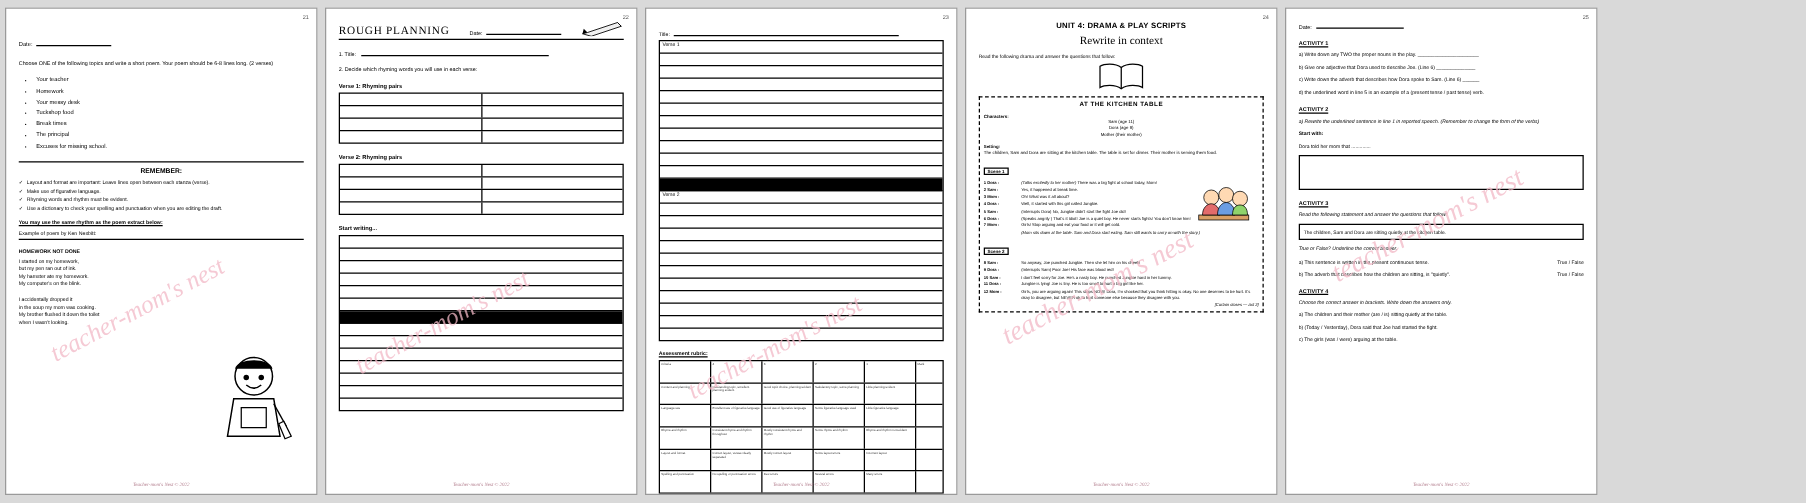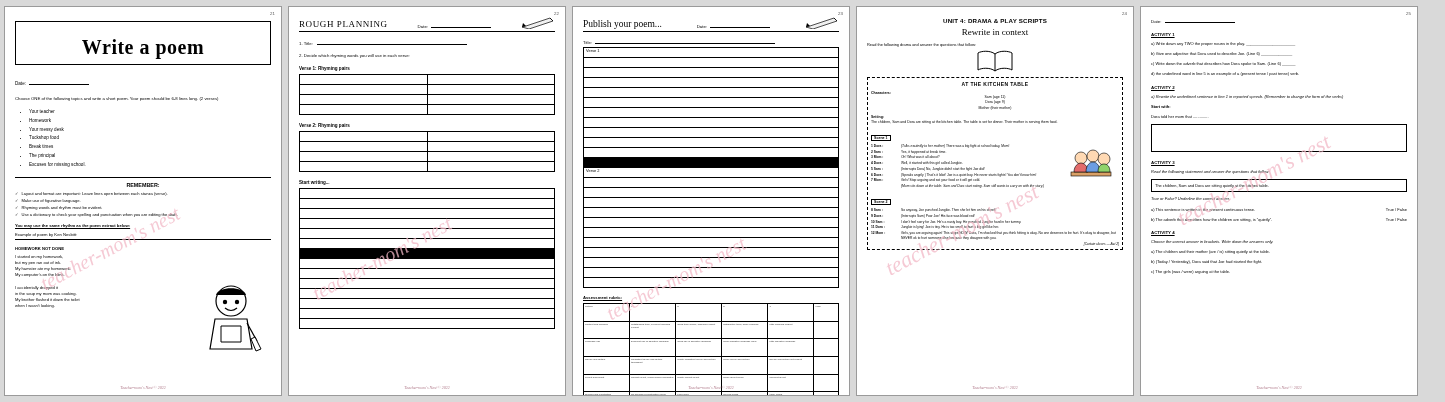--- a/index.html
+++ b/index.html
@@ -1,18 +1,18 @@
 <!DOCTYPE html>
 <html><head>
 <meta charset="utf-8">
 <style>
   html,body{margin:0;padding:0;background:#d9d9d9;}
   body{width:1445px;height:402px;overflow:hidden;font-family:"Liberation Sans",sans-serif;}
   .sheet-row{display:flex;gap:6px;padding:6px 4px;box-sizing:border-box;}
-  .page{position:relative;width:278px;height:390px;background:#fff;border:1px solid #9a9a9a;box-sizing:border-box;overflow:hidden;flex:0 0 auto;}
+  .page{position:relative;width:250px;height:390px;background:#fff;border:1px solid #9a9a9a;box-sizing:border-box;overflow:hidden;flex:0 0 auto;}
   .pnum{position:absolute;top:4px;right:6px;font-size:4.4px;color:#555;}
   .inner{position:absolute;left:10px;right:10px;top:10px;bottom:10px;}
   .footer{position:absolute;bottom:5px;left:0;right:0;text-align:center;font-size:4px;color:#b07a8a;font-family:"Liberation Serif",serif;font-style:italic;}
   .wm{position:absolute;font-family:"Liberation Serif",serif;font-style:italic;color:#f2b8c6;opacity:.75;white-space:nowrap;transform:rotate(-28deg);pointer-events:none;}
   .wm1{font-size:20px;left:18px;top:220px;}
   .wm2{font-size:20px;left:6px;top:230px;}
   .wm3{font-size:20px;left:16px;top:250px;}
   .wm4{font-size:22px;left:10px;top:200px;}
   .wm5{font-size:22px;left:18px;top:150px;}
 
@@ -82,23 +82,20 @@
   .tf{display:flex;justify-content:space-between;font-size:4px;margin-top:5px;}
 </style>
 </head>
 <body>
 
 <div class="sheet-row">
 
   <div class="page">
     <div class="pnum">21</div>
     <div class="inner">
-      <div class="p1-box">
-        <div class="title-poem">Write a poem</div>
-      </div>
       <div class="datesm"><span>Date:</span><span class="ruleline"></span></div>
       <div class="para">Choose ONE of the following topics and write a short poem. Your poem should be 6-8 lines long. (2 verses)</div>
       <ul class="topics">
         <li>Your teacher</li>
         <li>Homework</li>
         <li>Your messy desk</li>
         <li>Tuckshop food</li>
         <li>Break times</li>
         <li>The principal</li>
         <li>Excuses for missing school.</li>
@@ -220,29 +217,20 @@
           <div class="r"></div>
       </div>
       <div class="wm wm2">teacher-mom's nest</div>
     </div>
     <div class="footer">Teacher-mom's Nest © 2022</div>
   </div>
 
   <div class="page">
     <div class="pnum">23</div>
     <div class="inner">
-      <div class="hdr-row">
-        <div class="p3-title">Publish your poem...</div>
-        <div class="datelbl"><span>Date:</span><span class="ruleline"></span></div>
-        <svg class="pencil" viewBox="0 0 34 12">
-            <path d="M1 10l4-1 24-8 3 3-24 8z" fill="#f0f0f0" stroke="#000" stroke-width=".7"></path>
-            <path d="M29 1l3 3" stroke="#000" stroke-width=".7"></path>
-            <path d="M1 10l4-1-3-3z" fill="#000"></path>
-          </svg>
-      </div>
       <div class="fieldlbl"><span>Title:</span><span class="ruleline" style="width:180px"></span></div>
       <div class="bigbox">
         <div class="bl" style="font-size:4px;padding-left:2px">Verse 1</div>
         <div class="bl"></div>
           <div class="bl"></div>
           <div class="bl"></div>
           <div class="bl"></div>
         <div class="bl"></div>
           <div class="bl"></div>
           <div class="bl"></div>

